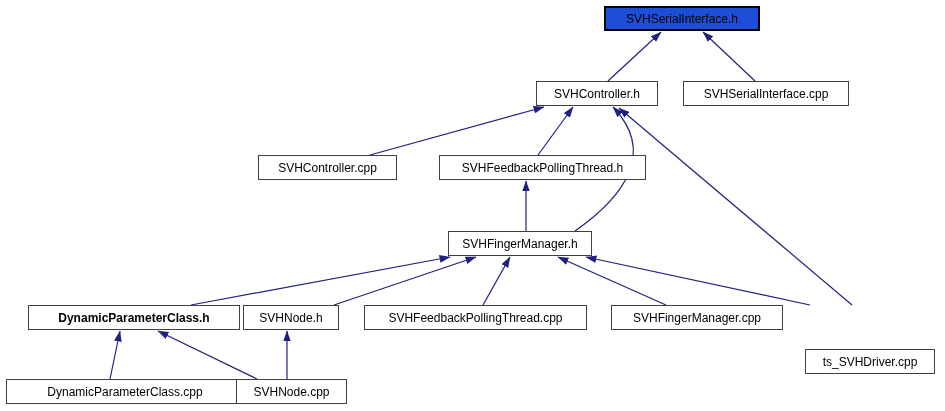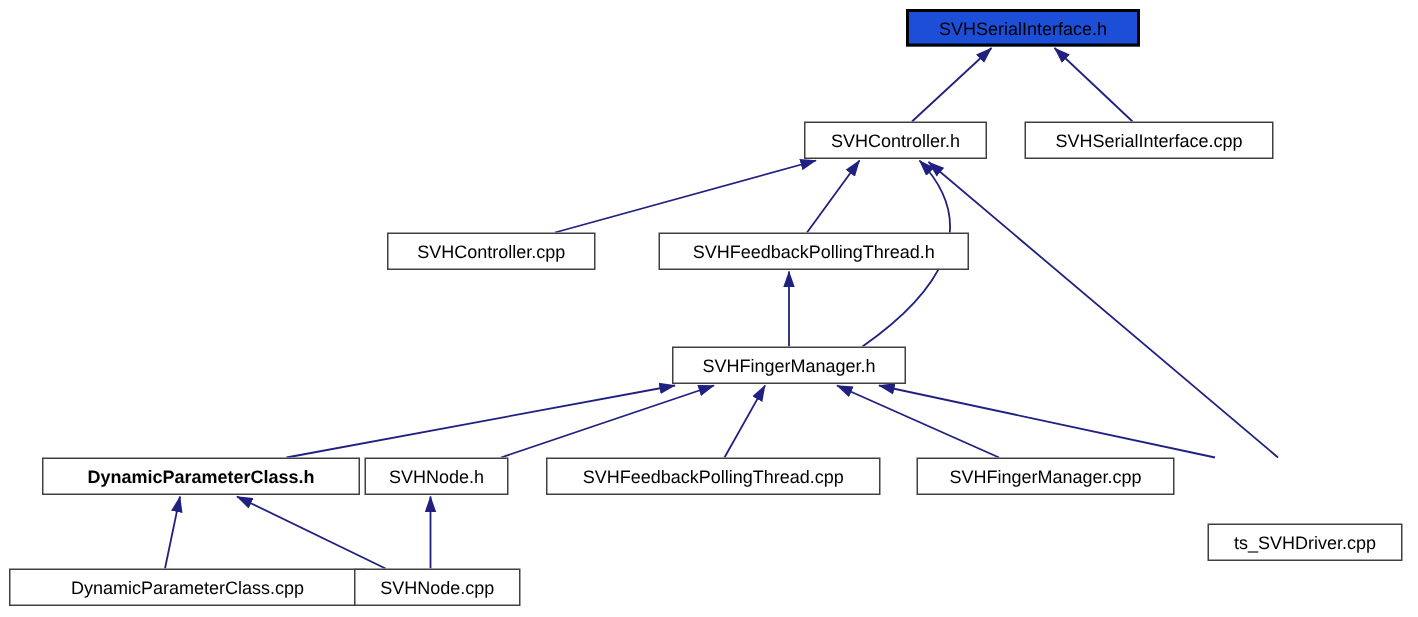--- a/index.html
+++ b/index.html
@@ -72,21 +72,21 @@
   <div class="node root" style="left:604px; top:6px;  width:156px;">SVHSerialInterface.h</div>
 
   <div class="node" style="left:536px; top:81px; width:122px;">SVHController.h</div>
 
   <div class="node" style="left:683px; top:81px; width:166px;">SVHSerialInterface.cpp</div>
 
   <div class="node" style="left:258px; top:155px; width:139px;">SVHController.cpp</div>
 
   <div class="node" style="left:423px; top:155px; width:207px;margin-left:16px;">SVHFeedbackPollingThread.h</div>
 
-  <div class="node" style="left:448px; top:231px; width:156px;">SVHFingerManager.h</div>
+  <div class="node" style="left:448px; top:231px; width:144px;">SVHFingerManager.h</div>
 
   <div class="node" style="left:28px;  top:305px; width:212px;font-weight:bold;">DynamicParameterClass.h</div>
 
   <div class="node" style="left:243px; top:305px; width:96px;">SVHNode.h</div>
 
   <div class="node" style="left:364px; top:305px; width:223px;">SVHFeedbackPollingThread.cpp</div>
 
   <div class="node" style="left:611px; top:305px; width:172px;">SVHFingerManager.cpp</div>
 
   <div class="node" style="left:805px; top:305px; width:130px;margin-top:44px;">ts_SVHDriver.cpp</div>

